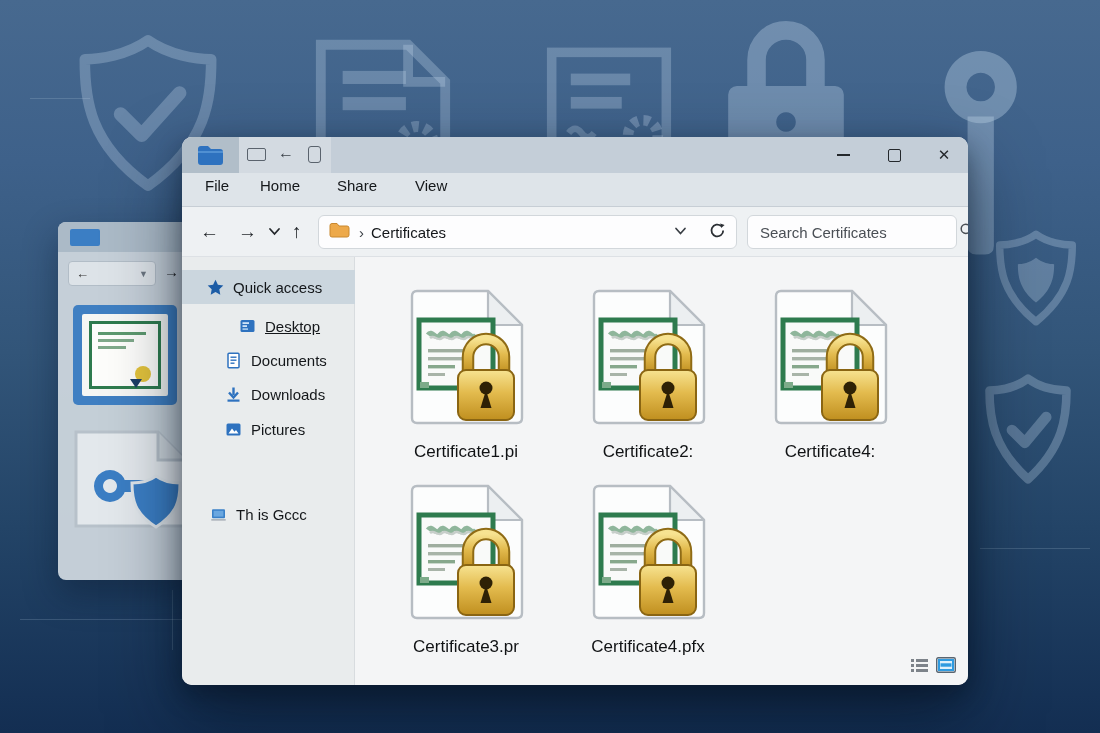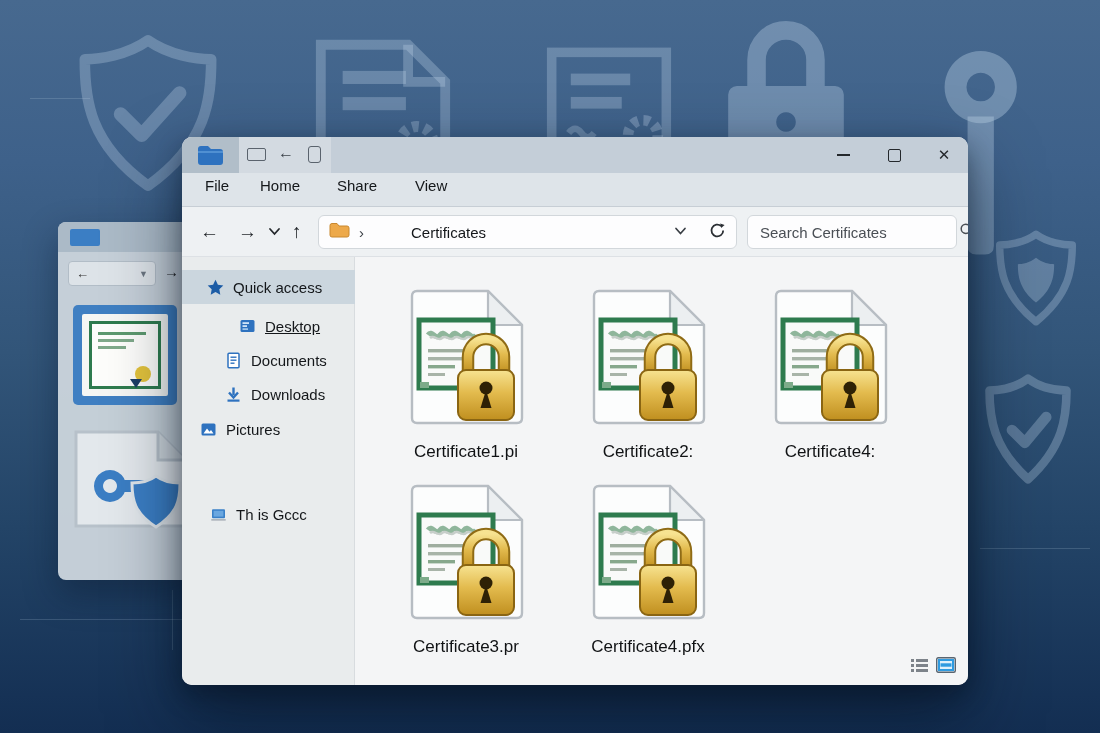--- a/index.html
+++ b/index.html
@@ -80,21 +80,21 @@
   .navbar { position:absolute; left:0; top:70px; width:100%; height:50px;
     background:#eef1f3; border-bottom:1px solid #dde1e5; }
   .nav-arrow { position:absolute; top:0; height:50px; display:flex; align-items:center;
     font-size:19px; color:#24282c; }
   .nav-back { left:18px; } .nav-fwd { left:56px; } .nav-up { left:110px; }
   .nav-chev { left:86px; top:17px; position:absolute; }
   .addressbar { position:absolute; left:136px; top:8px; width:419px; height:34px;
     background:#fdfdfe; border:1px solid #d2d7db; border-radius:6px;
     display:flex; align-items:center; padding:0 10px; }
   .addressbar .crumb-sep { margin:0 7px 0 9px; color:#3a3f45; font-size:15px; }
-  .addressbar .loc { font-size:15px; color:#14171a;margin-left:40px; }
+  .addressbar .loc { font-size:15px; color:#14171a; }
   .addr-right { margin-left:auto; display:flex; align-items:center; gap:22px; }
   .searchbox { position:absolute; left:565px; top:8px; width:210px; height:34px;
     background:#fdfdfe; border:1px solid #d2d7db; border-radius:6px;
     display:flex; align-items:center; padding:0 12px; }
   .searchbox input { flex:1; border:none; outline:none; background:transparent;
     font-family:"Liberation Sans",sans-serif; font-size:15px; color:#14171a; }
   .searchbox input::placeholder { color:#4a4f55; opacity:1; }
 
   
   .win-body { position:absolute; left:0; top:120px; width:100%; height:428px; }
@@ -314,21 +314,21 @@
       <div class="side-item" style="top:120px; padding-left:43px;">
         <span class="ic">
           <svg width="17" height="17" viewBox="0 0 17 17">
               <path d="M8.5 1.5 V9" stroke="#2e72bf" stroke-width="2.4"></path>
               <path d="M4 6.5 L8.5 11.5 L13 6.5" fill="none" stroke="#2e72bf" stroke-width="2.4"></path>
               <rect x="2.5" y="13.5" width="12" height="2.2" fill="#2e72bf"></rect>
             </svg>
         </span>
         <span>Downloads</span>
       </div>
-      <div class="side-item" style="top:155px; padding-left:18px;">
+      <div class="side-item" style="top:155px; padding-left:43px;">
         <span class="ic">
           <svg width="17" height="17" viewBox="0 0 17 17">
               <rect x="1.5" y="2.5" width="14" height="12" rx="1.5" fill="#2e72bf"></rect>
               <path d="M3.5 12.5 L7 7.5 L9.5 10.7 L11 9 L13.5 12.5 Z" fill="#fff"></path>
             </svg>
         </span>
         <span>Pictures</span>
       </div>
       <div class="side-item" style="top:240px; padding-left:28px;">
         <span class="ic">

